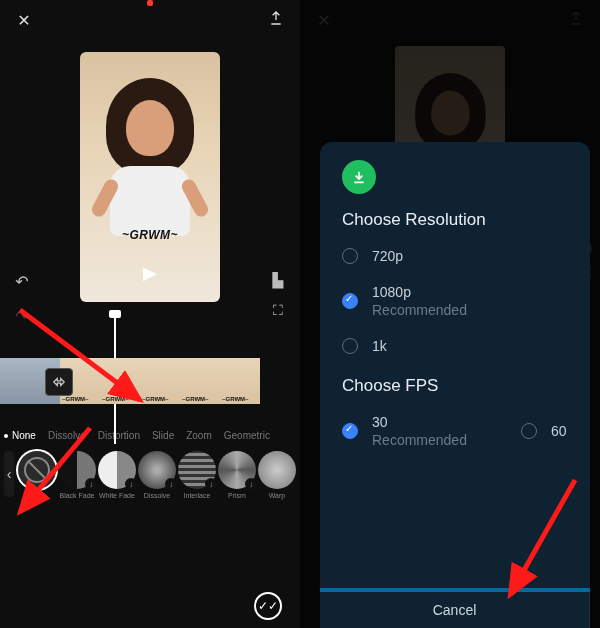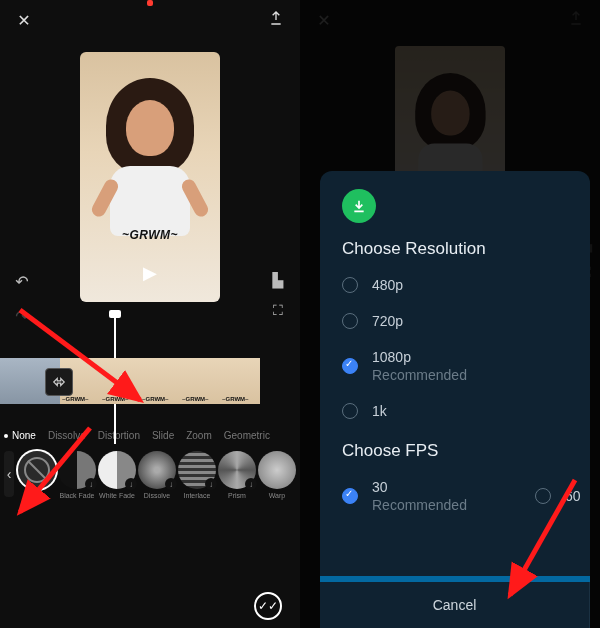--- a/index.html
+++ b/index.html
@@ -59,31 +59,31 @@
   .ef-label { font-size:7px; color:#888; white-space:nowrap; }
   
   .arrow { position:absolute; pointer-events:none; }
   .arrow svg { overflow:visible; }
   
   .right { background:#0e0e0e; }
   .dim { position:absolute; inset:0; background:rgba(0,0,0,0.6); }
   .right-topbar { height:40px; display:flex; align-items:center; justify-content:space-between; padding:0 14px; position:relative; }
   .right-preview { height:160px; display:flex; justify-content:center; padding-top:6px; opacity:0.4; }
   .right-vid { width:110px; height:150px; background:linear-gradient(180deg,#d9c2a0 0%,#e8d5b8 40%,#f0e8dc 100%); border-radius:4px; position:relative; overflow:hidden;}
-  .sheet { position:absolute; left:20px; right:10px; top:142px; bottom:0; background:#0f2231; border-radius:12px 12px 0 0; padding:18px 22px 0; color:#d5dde4;margin-top:29px; }
+  .sheet { position:absolute; left:20px; right:10px; top:142px; bottom:0; background:#0f2231; border-radius:12px 12px 0 0; padding:18px 22px 0; color:#d5dde4; }
   .dl-circle { width:34px; height:34px; background:#1fbf5f; border-radius:50%; display:flex; align-items:center; justify-content:center; color:#fff; font-size:14px; margin-bottom:16px; }
   .sheet h3 { font-size:17px; font-weight:500; color:#e8eef3; margin-bottom:18px; }
   .res-list { display:flex; flex-direction:column; gap:20px; margin-bottom:22px; }
   .res-item { display:flex; align-items:center; gap:14px; font-size:14px; color:#c7d0d8; }
   .radio { width:16px; height:16px; border:1.5px solid #5a6e7d; border-radius:50%; flex-shrink:0; position:relative; }
   .radio.checked { background:#3b82f6; border-color:#3b82f6; }
   .radio.checked::after { content:"✓"; color:#fff; font-size:10px; position:absolute; top:-1px; left:2px; }
   .res-item .sub { font-size:14px; color:#6b7c89; display:block; margin-top:2px; }
-  .fps-row { display:flex; gap:68px; margin-bottom:10px; }
-  .btn-row { position:absolute; left:0; right:0; bottom:0; height:52px; display:flex; border-top:6px solid #0369a1; }
+  .fps-row { display:flex; gap:54px; margin-bottom:10px; }
+  .btn-row { position:absolute; left:0; right:0; bottom:0; height:40px; display:flex; border-top:4px solid #0369a1; }
   .btn-row div { flex:1; display:flex; align-items:center; justify-content:center; font-size:14px; color:#cdd6dd; }
   .btn-row div:first-child { border-right:1px solid #1a3142; }
   .hidden-r-side { position:absolute; right:8px; top:236px; color:#555; font-size:14px; display:flex; flex-direction:column; gap:12px; opacity:0.5;}
 </style>
 </head>
 <body>
 
 <div class="left">
   <div class="red-dot"></div>
   <div class="topbar">
@@ -247,24 +247,20 @@
   <div class="sheet">
     <div class="dl-circle">
       <svg width="16" height="16" viewBox="0 0 24 24" fill="none" stroke="#fff" stroke-width="2.5">
           <path d="M12 4v11M7 10l5 5 5-5M5 20h14"></path>
         </svg>
     </div>
     <h3>Choose Resolution</h3>
     <div class="res-list">
       <div class="res-item">
         <span class="radio"></span>
-        <span>480p</span>
-      </div>
-      <div class="res-item">
-        <span class="radio"></span>
         <span>720p</span>
       </div>
       <div class="res-item">
         <span class="radio checked"></span>
         <span><span>1080p</span><span class="sub">Recommended</span></span>
       </div>
       <div class="res-item">
         <span class="radio"></span>
         <span>1k</span>
       </div>

